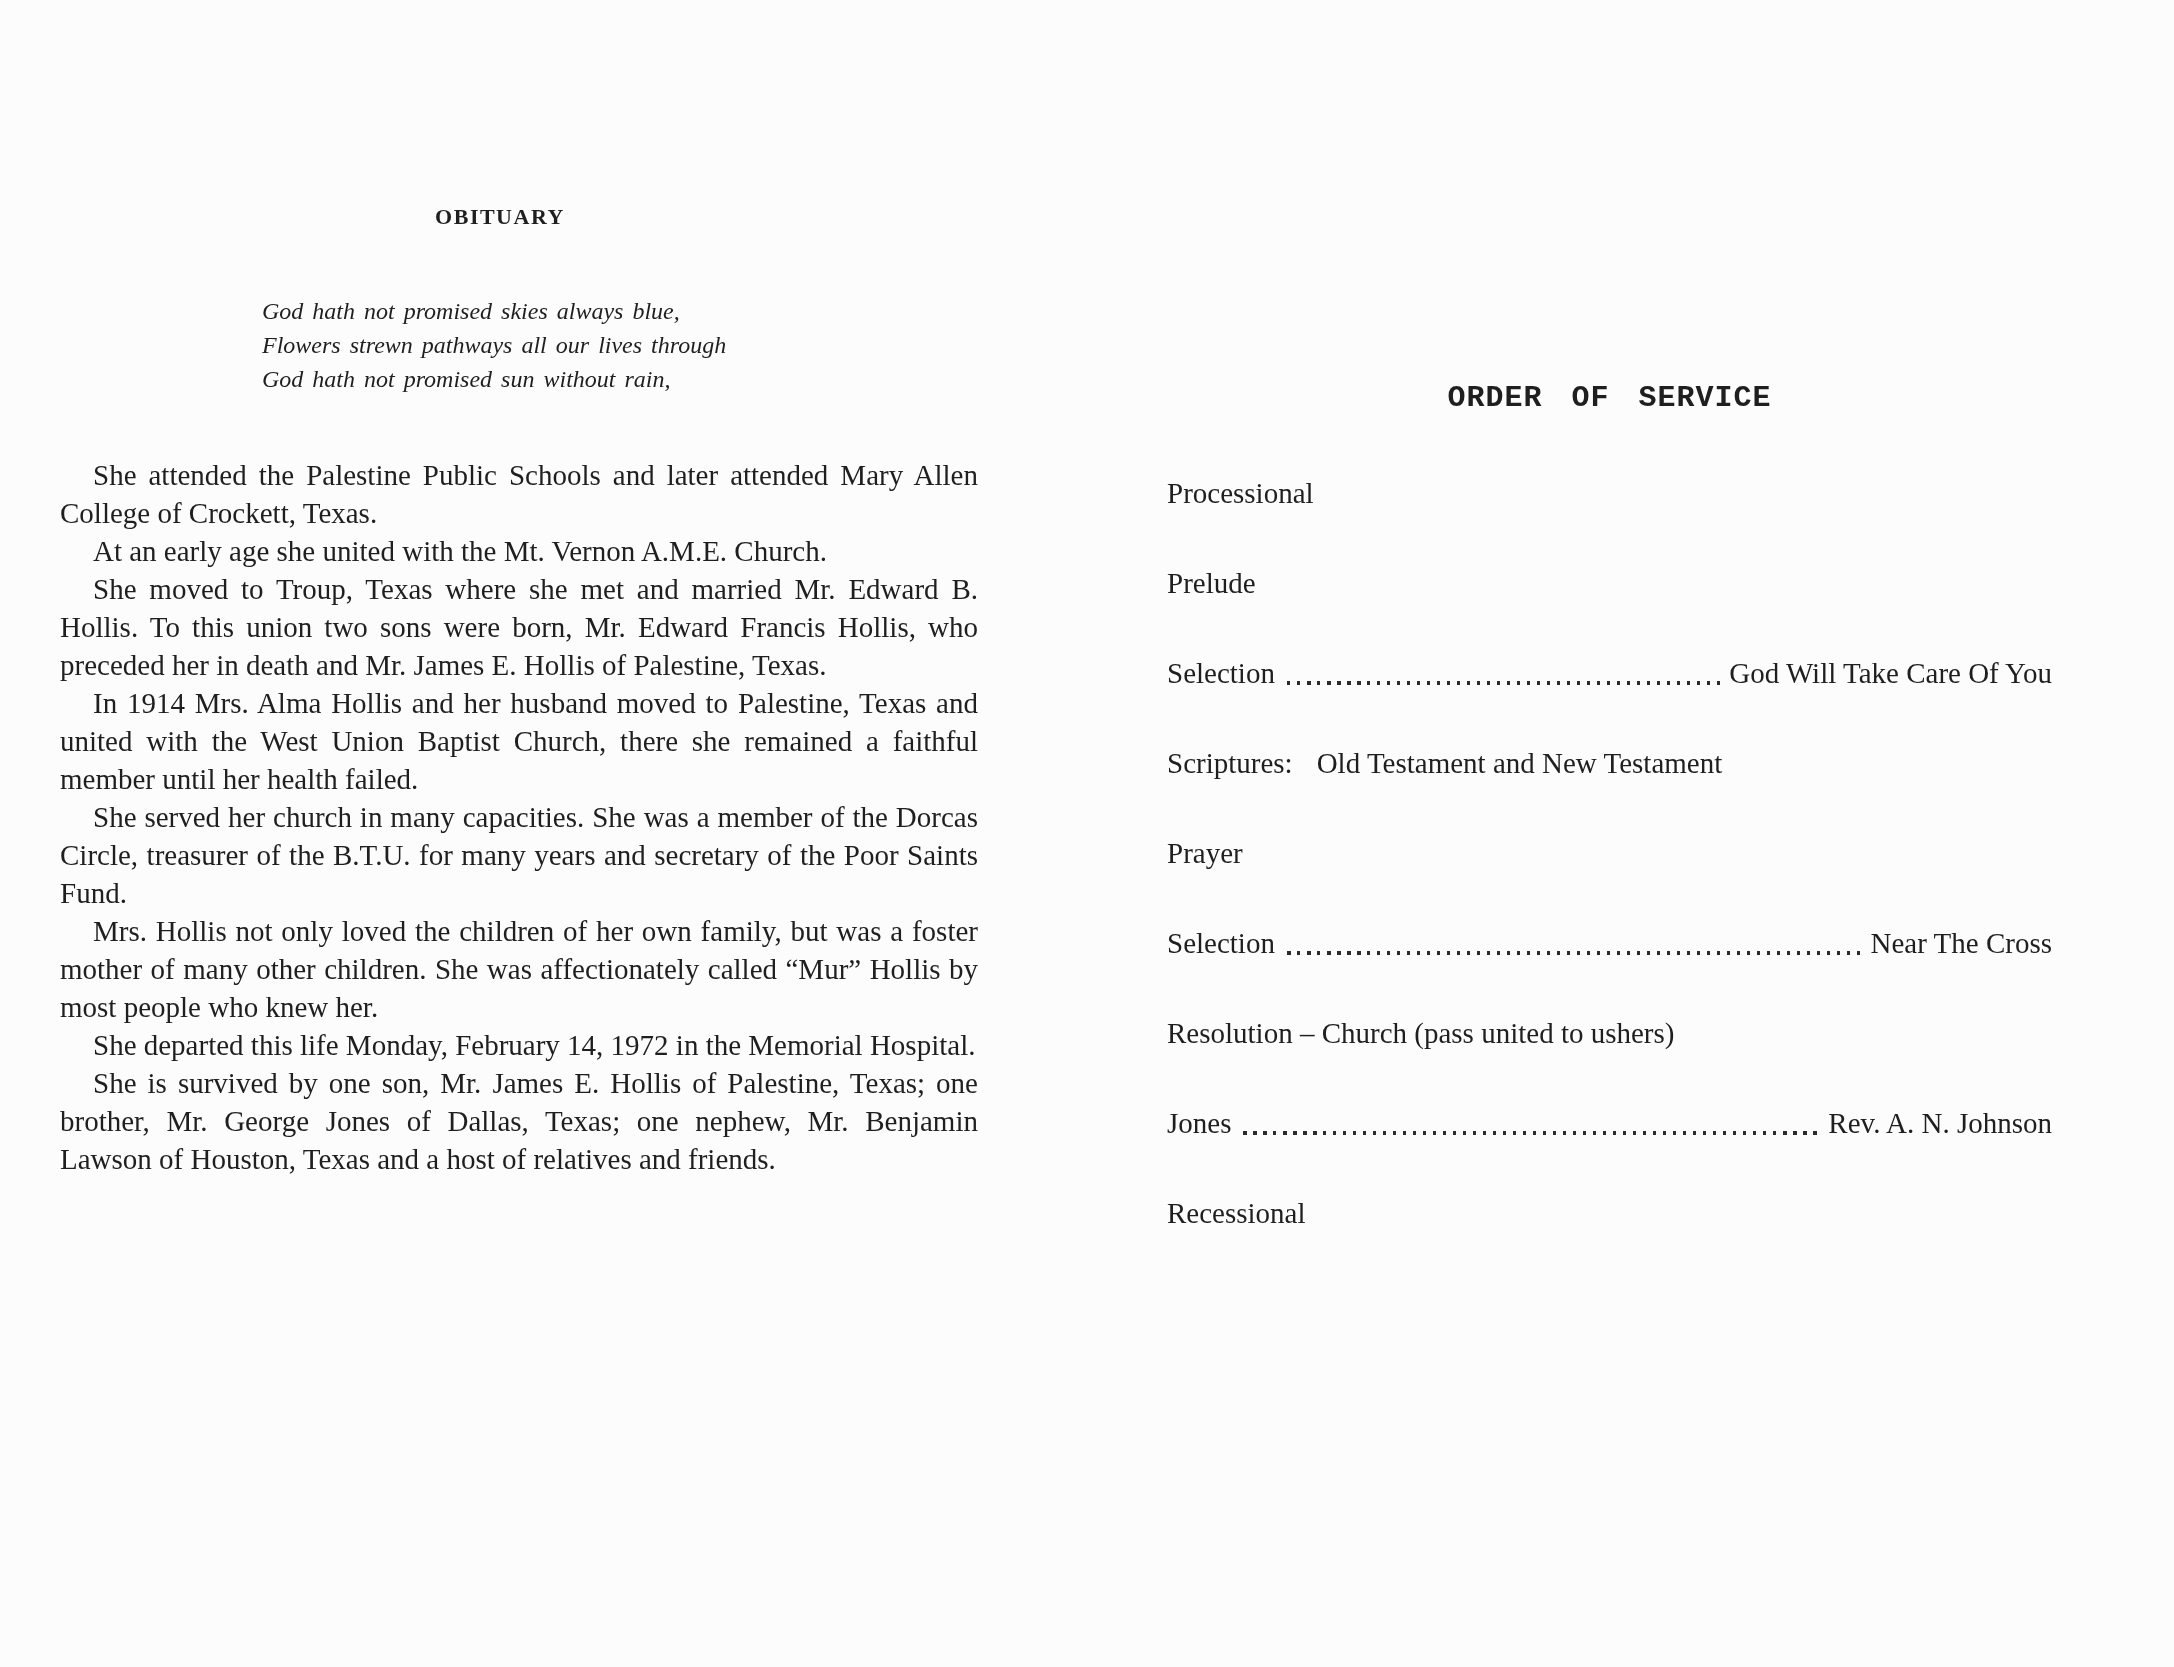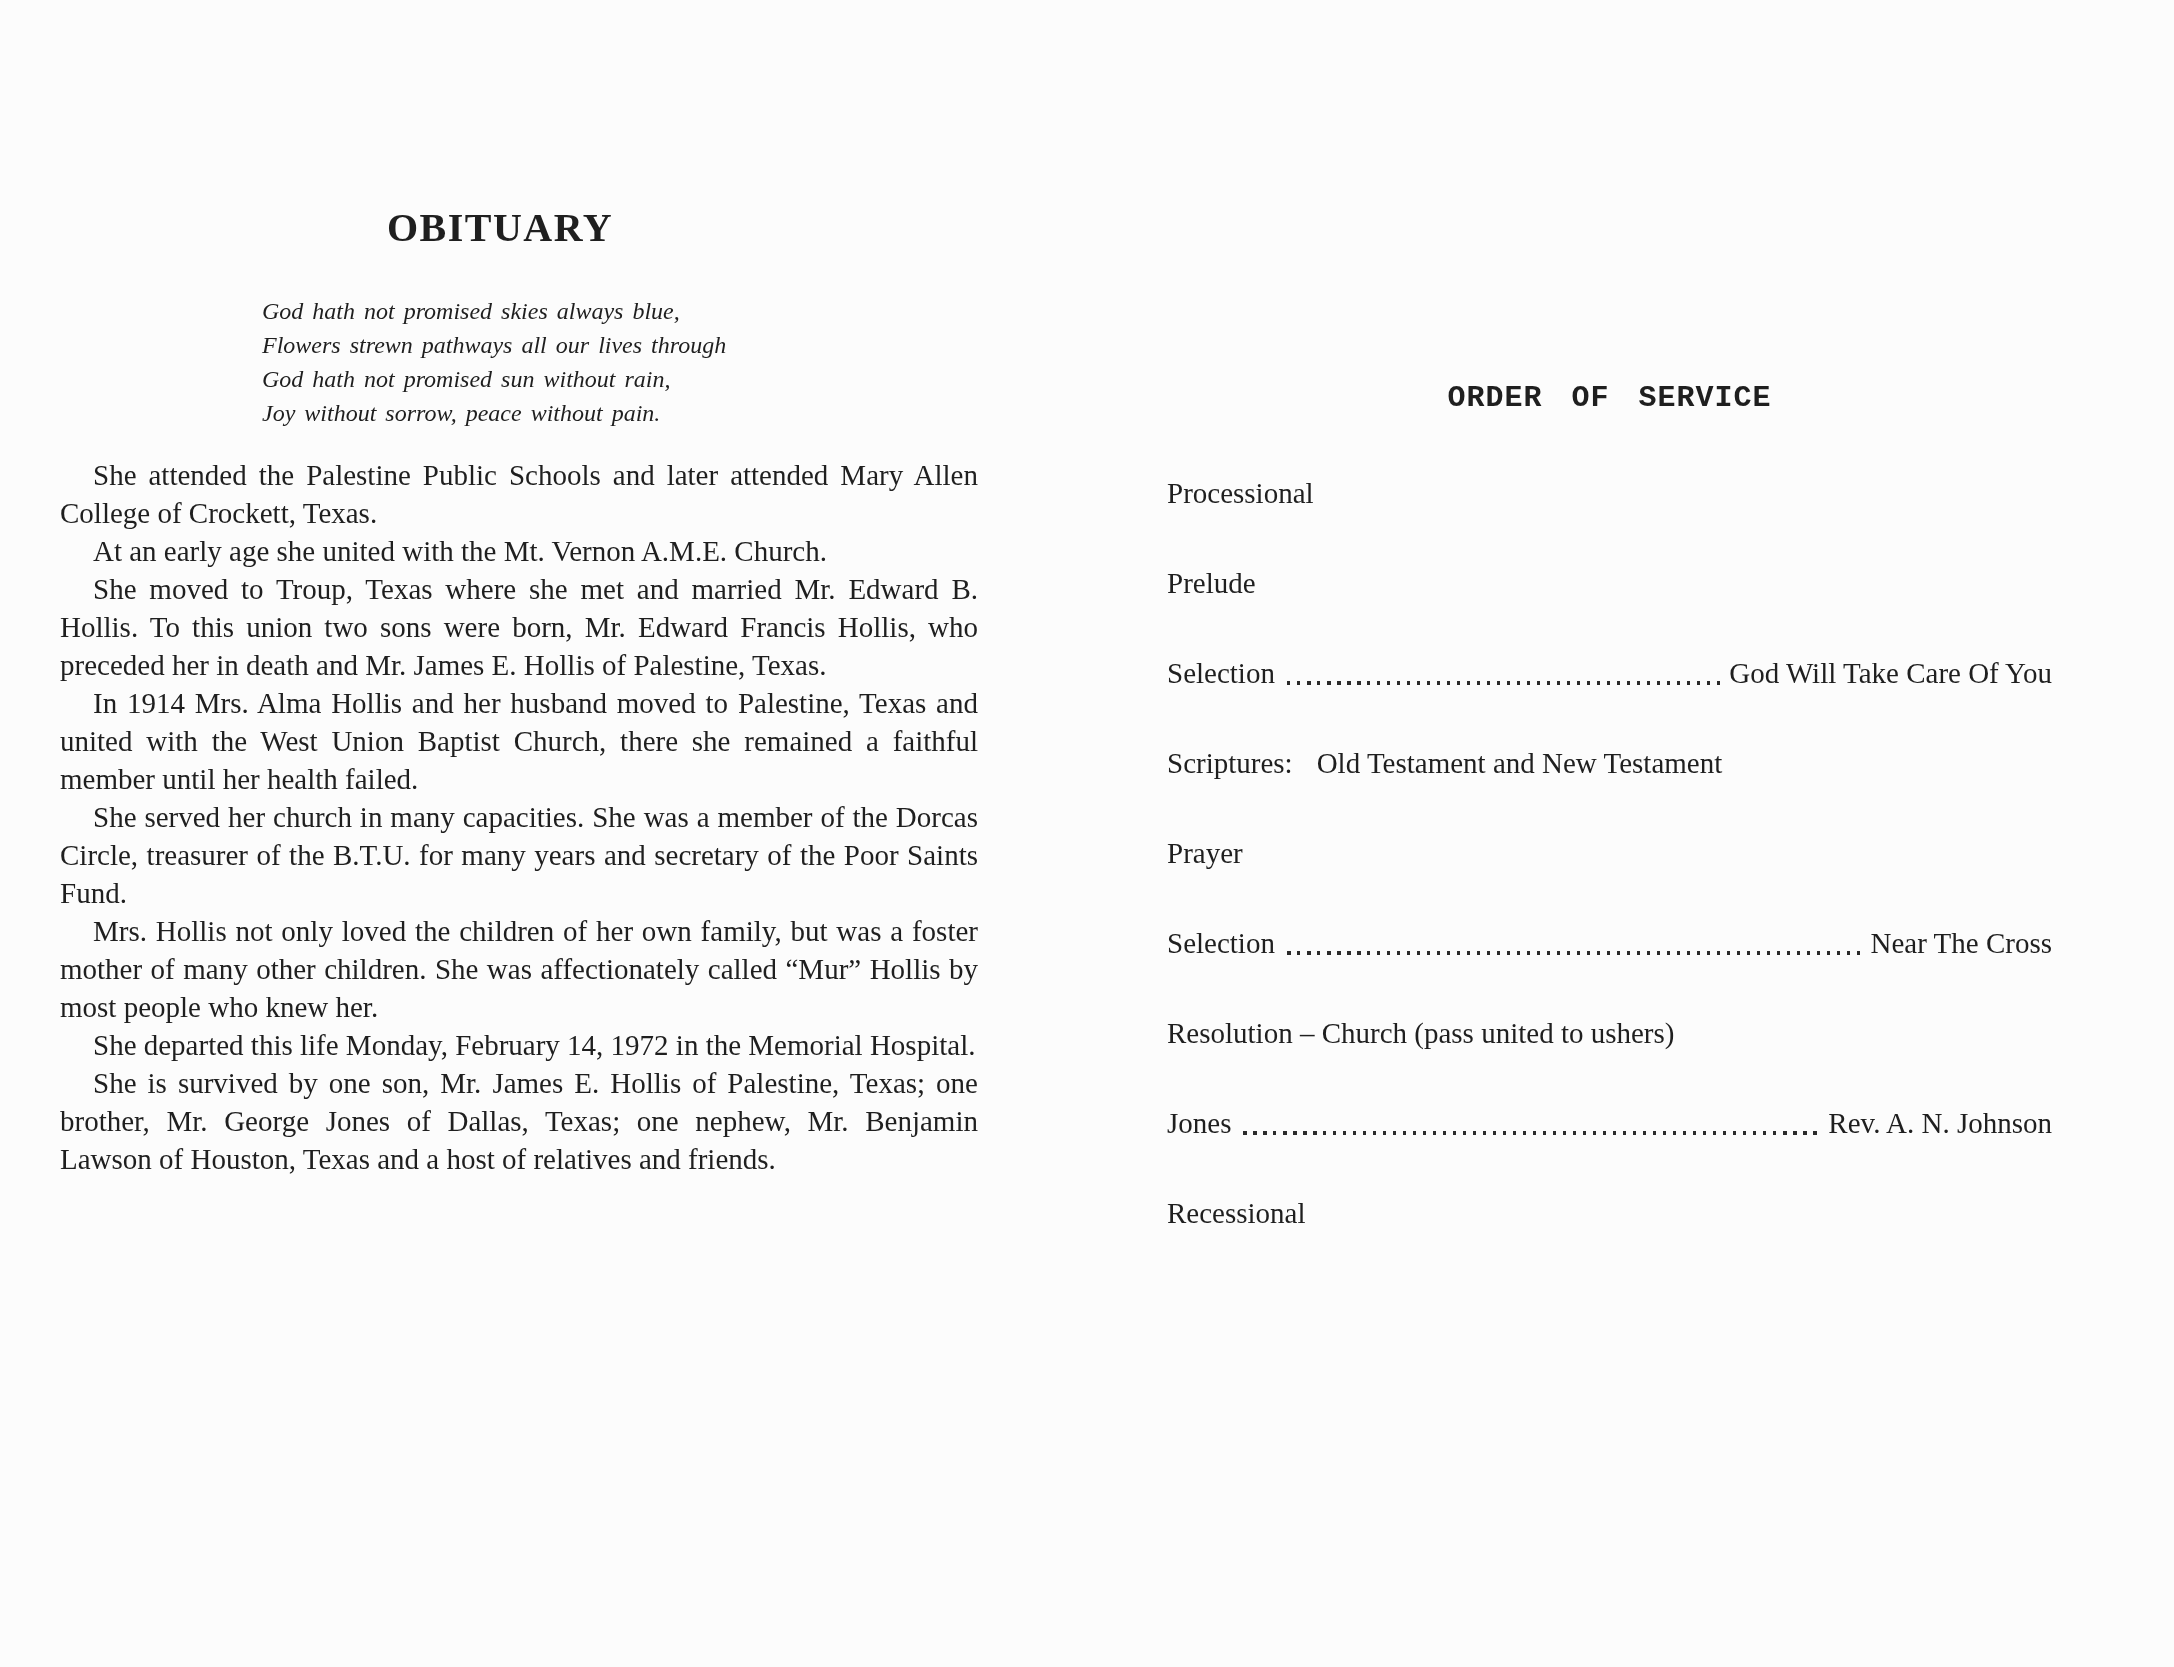--- a/index.html
+++ b/index.html
@@ -22,21 +22,21 @@
     background: var(--paper);
   }
 
   
   .obituary-title {
     position: absolute;
     left: 60px;
     top: 204px;
     width: 880px;
     text-align: center;
-    font-size: 40px;
+    font-size: 22px;
     font-weight: bold;
     letter-spacing: 1.5px;
     word-spacing: 4px;
   }
   .poem {
     position: absolute;
     left: 262px;
     top: 294px;
     font-style: italic;
     font-size: 24px;
@@ -103,21 +103,20 @@
 
 <div class="canvas">
 
   <section>
     <h1 class="obituary-title">OBITUARY</h1>
 
     <div class="poem">
         <div class="poem-line">God hath not promised skies always blue,</div>
         <div class="poem-line">Flowers strewn pathways all our lives through</div>
         <div class="poem-line">God hath not promised sun without rain,</div>
-        <div class="poem-line">Joy without sorrow, peace without pain.</div>
       </div>
 
     <div class="obituary-body">
         <p>She attended the Palestine Public Schools and later attended Mary Allen College of Crockett, Texas.</p>
         <p>At an early age she united with the Mt. Vernon A.M.E. Church.</p>
         <p>She moved to Troup, Texas where she met and married Mr. Edward B. Hollis. To this union two sons were born, Mr. Edward Francis Hollis, who preceded her in death and Mr. James E. Hollis of Palestine, Texas.</p>
         <p>In 1914 Mrs. Alma Hollis and her husband moved to Palestine, Texas and united with the West Union Baptist Church, there she remained a faithful member until her health failed.</p>
         <p>She served her church in many capacities. She was a member of the Dorcas Circle, treasurer of the B.T.U. for many years and secretary of the Poor Saints Fund.</p>
         <p>Mrs. Hollis not only loved the children of her own family, but was a foster mother of many other children. She was affectionately called “Mur” Hollis by most people who knew her.</p>
         <p>She departed this life Monday, February 14, 1972 in the Memorial Hospital.</p>

